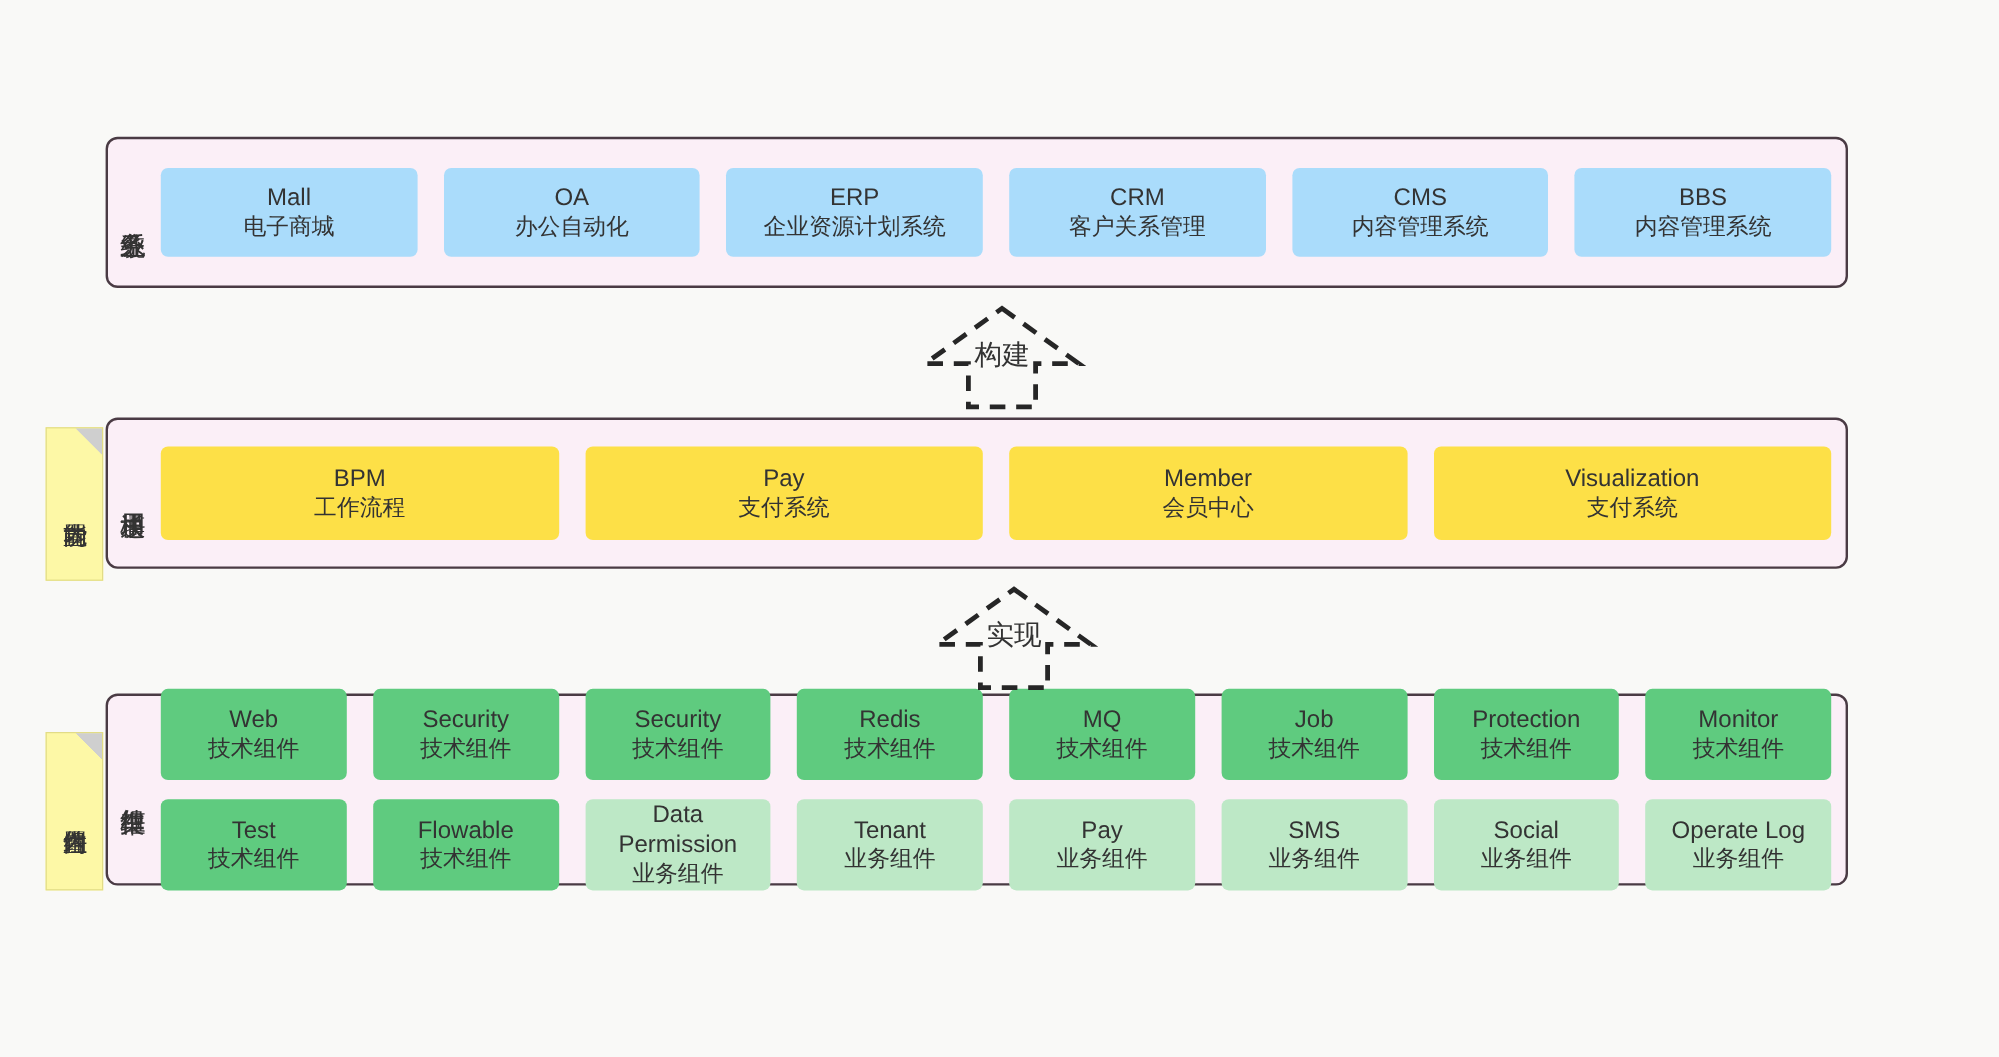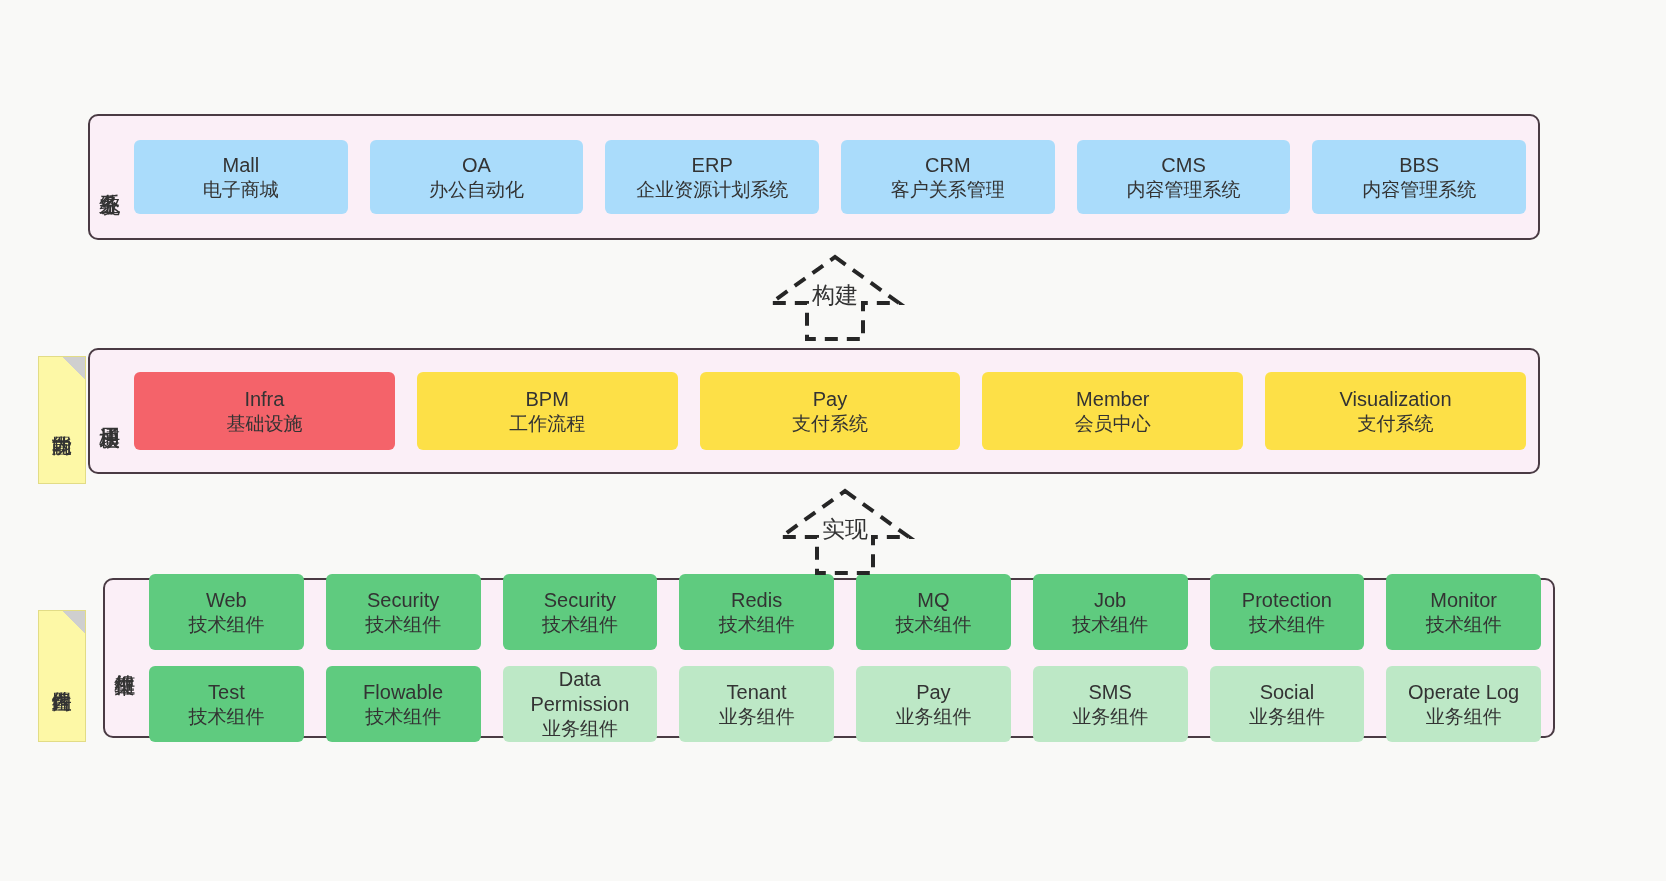--- a/index.html
+++ b/index.html
@@ -90,21 +90,21 @@
   .c-green      { background: #5fcb7f; }
   .c-lightgreen { background: #bde8c6; }
 
   
   #layer-business  { left: 88px;  top: 114px; width: 1452px; height: 126px; }
   #layer-business .card { height: 74px; }
 
   #layer-common    { left: 88px;  top: 348px; width: 1452px; height: 126px; }
   #layer-common .card { height: 78px; }
 
-  #layer-framework { left: 88px;  top: 578px; width: 1452px; height: 160px; margin-left: 15px; }
+  #layer-framework { left: 88px;  top: 578px; width: 1452px; height: 160px; }
   #layer-framework .card { height: 76px; }
 
   
   .note {
     position: absolute;
     box-sizing: border-box;
     background: #fdf8a6;
     border: 1px solid #e2dc86;
     display: flex;
     align-items: center;
@@ -195,24 +195,20 @@
     <svg width="150" height="88" viewBox="0 0 150 88">
       <path d="M 75 4 L 139 50 L 103 50 L 103 86 L 47 86 L 47 50 L 11 50 Z" fill="none" stroke="#262626" stroke-width="4" stroke-dasharray="13,9" stroke-linejoin="miter"></path>
     </svg>
     <div class="arrow-label">构建</div>
   </div>
 
   <div class="layer" id="layer-common">
     <div class="layer-title">通用模块</div>
     <div class="layer-body">
       <div class="row">
-        <div class="card c-red">
-          <span class="en">Infra</span>
-          <span class="cn">基础设施</span>
-        </div>
         <div class="card c-pink">
           <span class="en">BPM</span>
           <span class="cn">工作流程</span>
         </div>
         <div class="card c-pink">
           <span class="en">Pay</span>
           <span class="cn">支付系统</span>
         </div>
         <div class="card c-pink">
           <span class="en">Member</span>

